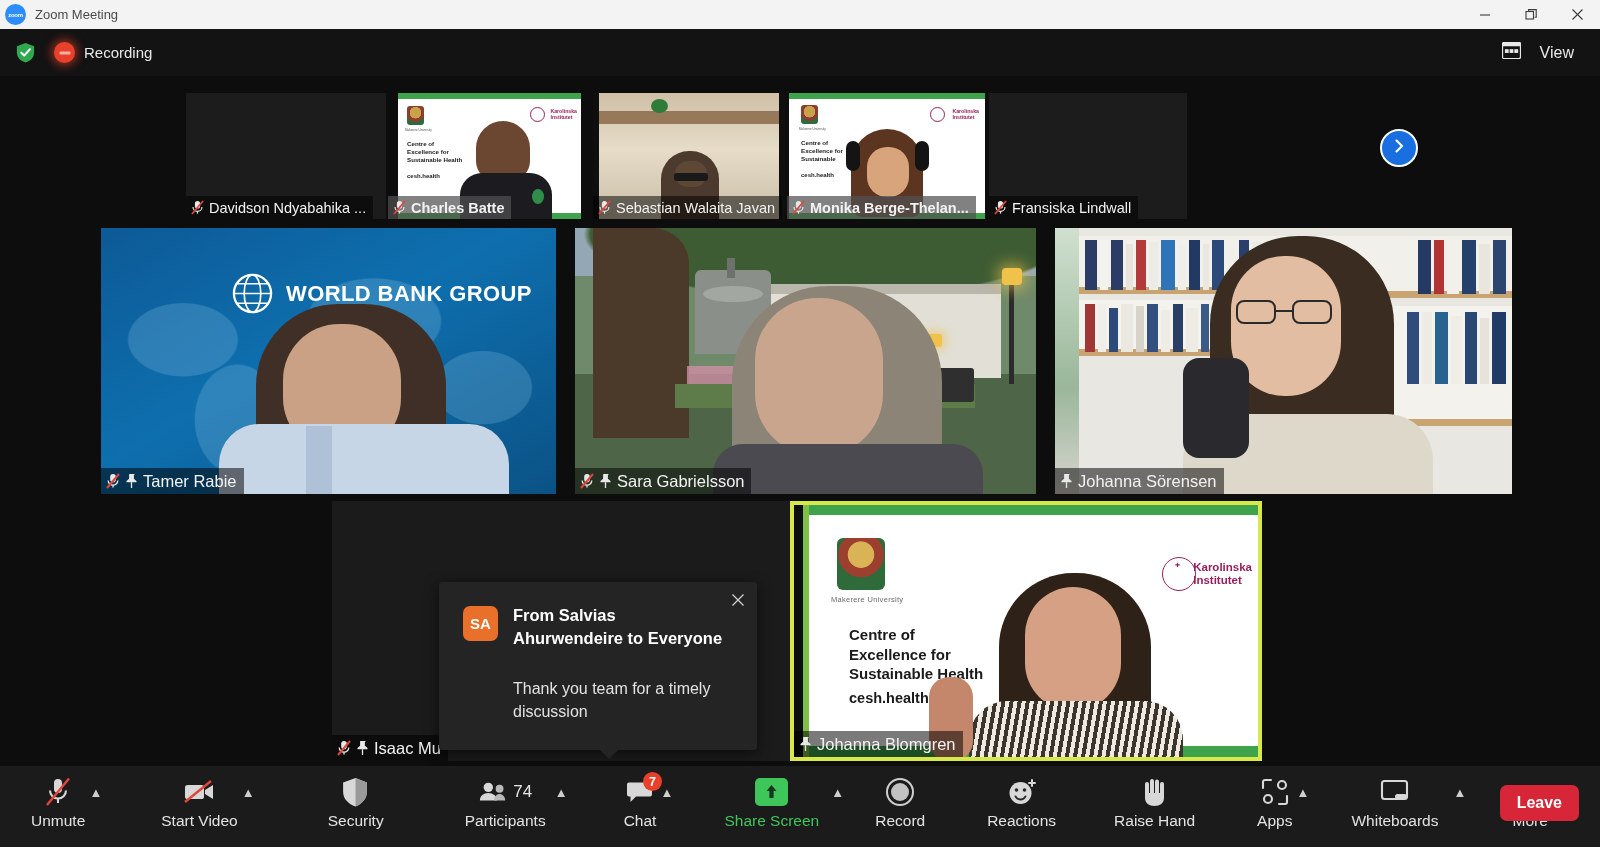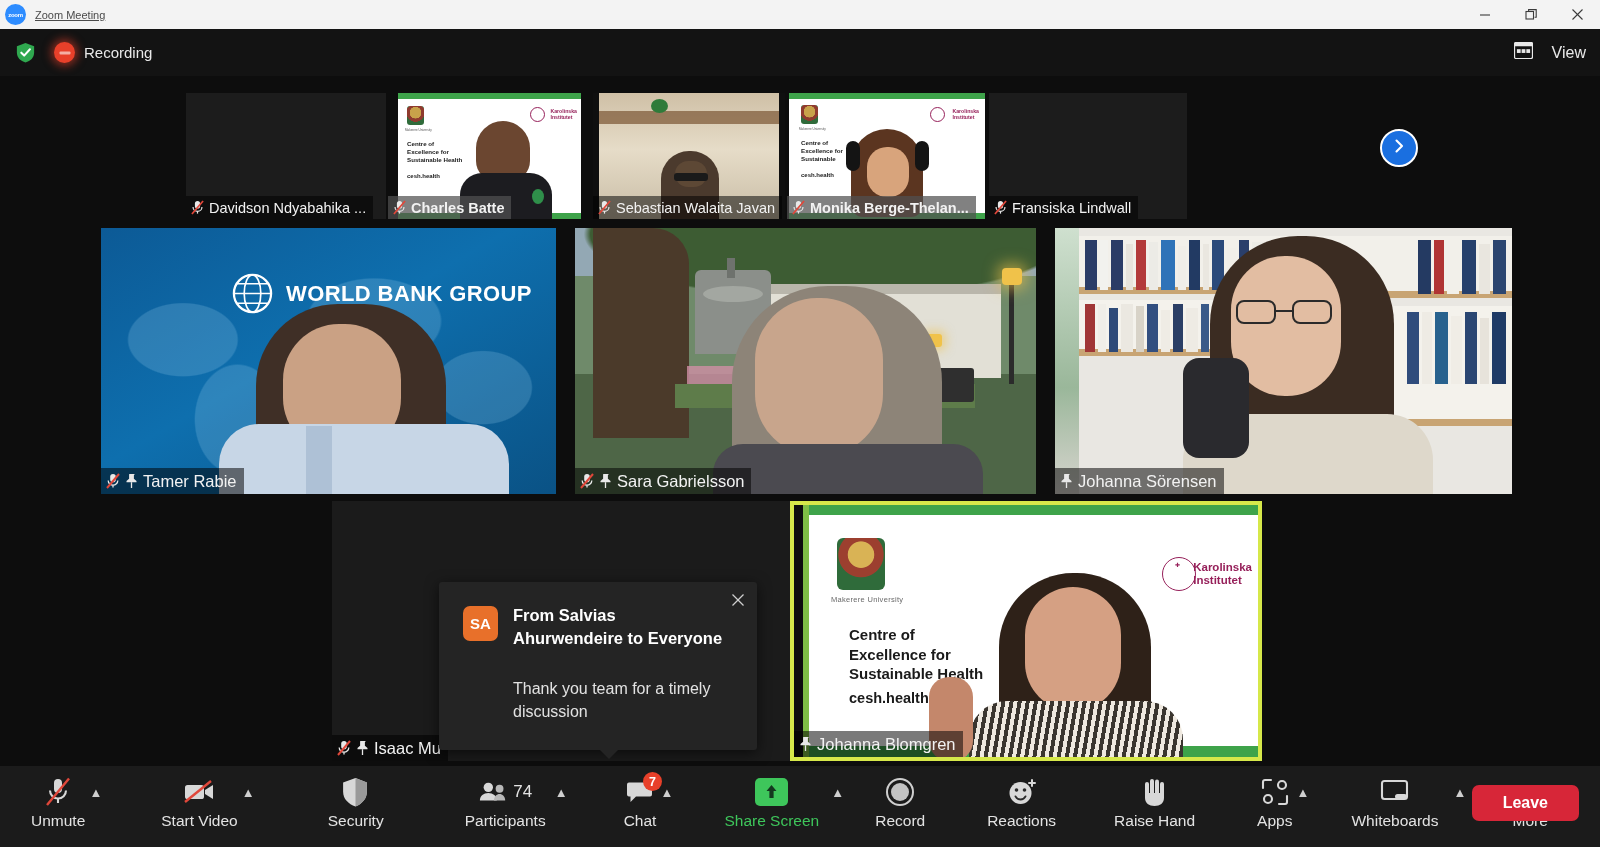--- a/index.html
+++ b/index.html
@@ -5,39 +5,39 @@
   * { margin:0; padding:0; box-sizing:border-box; }
   html,body { width:1600px; height:847px; overflow:hidden; background:#0d0d0d;
     font-family:"Liberation Sans", sans-serif; }
 
   
   .titlebar { height:29px; background:#f3f3f3; display:flex; align-items:center;
     position:relative; }
   .zoom-logo { width:21px; height:21px; border-radius:50%; background:#2d8cff;
     margin-left:5px; display:flex; align-items:center; justify-content:center;
     font-size:6px; color:#fff; font-weight:bold; letter-spacing:-.3px; }
-  .title-text { font-size:11px; color:#4a4a4a; margin-left:9px;text-decoration:underline; }
+  .title-text { font-size:13px; color:#4a4a4a; margin-left:9px; }
   .win-ctrls { position:absolute; right:0; top:0; height:29px; display:flex; }
   .win-btn { width:46px; height:29px; display:flex; align-items:center;
     justify-content:center; color:#3b3b3b; }
   .win-btn svg { display:block; }
 
   
   .topbar { height:47px; background:#131313; display:flex; align-items:center;
     position:relative;text-align:center; }
   .shield-wrap { margin-left:13px; width:24px; height:24px; display:flex;
     align-items:center; justify-content:center; }
   .rec-wrap { margin-left:17px; display:flex; align-items:center; gap:9px; }
   .rec-dot { width:21px; height:21px; border-radius:50%; background:#e8402a;
     position:relative; box-shadow:0 0 9px 3px rgba(232,64,42,.55); }
   .rec-dot::after { content:""; position:absolute; left:50%; top:50%;
     transform:translate(-50%,-50%); width:11px; height:3px; background:#f4b0a5;
     border-radius:1px; }
   .rec-label { color:#e9e9e9; font-size:15px; }
-  .view-btn { position:absolute; right:4px; top:8px; height:31px; padding:0 10px;
+  .view-btn { position:absolute; right:16px; top:8px; height:31px; padding:0 10px;
     display:flex; align-items:center; gap:19px; border-radius:5px; }
   .view-label { color:#e9e9e9; font-size:16px; }
 
   
   .stage { position:absolute; left:0; top:76px; width:1600px; height:690px;
     background:#0d0d0d; }
 
   
   .filmstrip { position:absolute; left:186px; top:17px; width:1228px; height:126px;
     display:flex; }
@@ -99,21 +99,21 @@
   .tb-lbl.green { color:#3ec65b; }
   .caret { position:absolute; right:-17px; top:19px; color:#cfcfcf; font-size:13px; }
   .badge { position:absolute; left:17px; top:-3px; min-width:19px; height:19px;
     border-radius:10px; background:#e8402a; color:#fff; font-size:12.5px;
     font-weight:bold; display:flex; align-items:center; justify-content:center;
     padding:0 5px; }
   .pcount { color:#e3e3e3; font-size:17px; margin-left:5px; }
   .share-sq { width:33px; height:28px; border-radius:5px; background:#3ec65b;
     display:flex; align-items:center; justify-content:center; }
   .leave { position:absolute; right:21px; top:19px; background:#d72638;
-    color:#fff; font-size:16px; font-weight:bold; padding:9px 31px;
+    color:#fff; font-size:16px; font-weight:bold; padding:9px 17px;
     border-radius:7px; }
 
   
   .ic { display:block; }
 </style>
 </head>
 <body>
 
 <div class="titlebar">
   <div class="zoom-logo">zoom</div>

